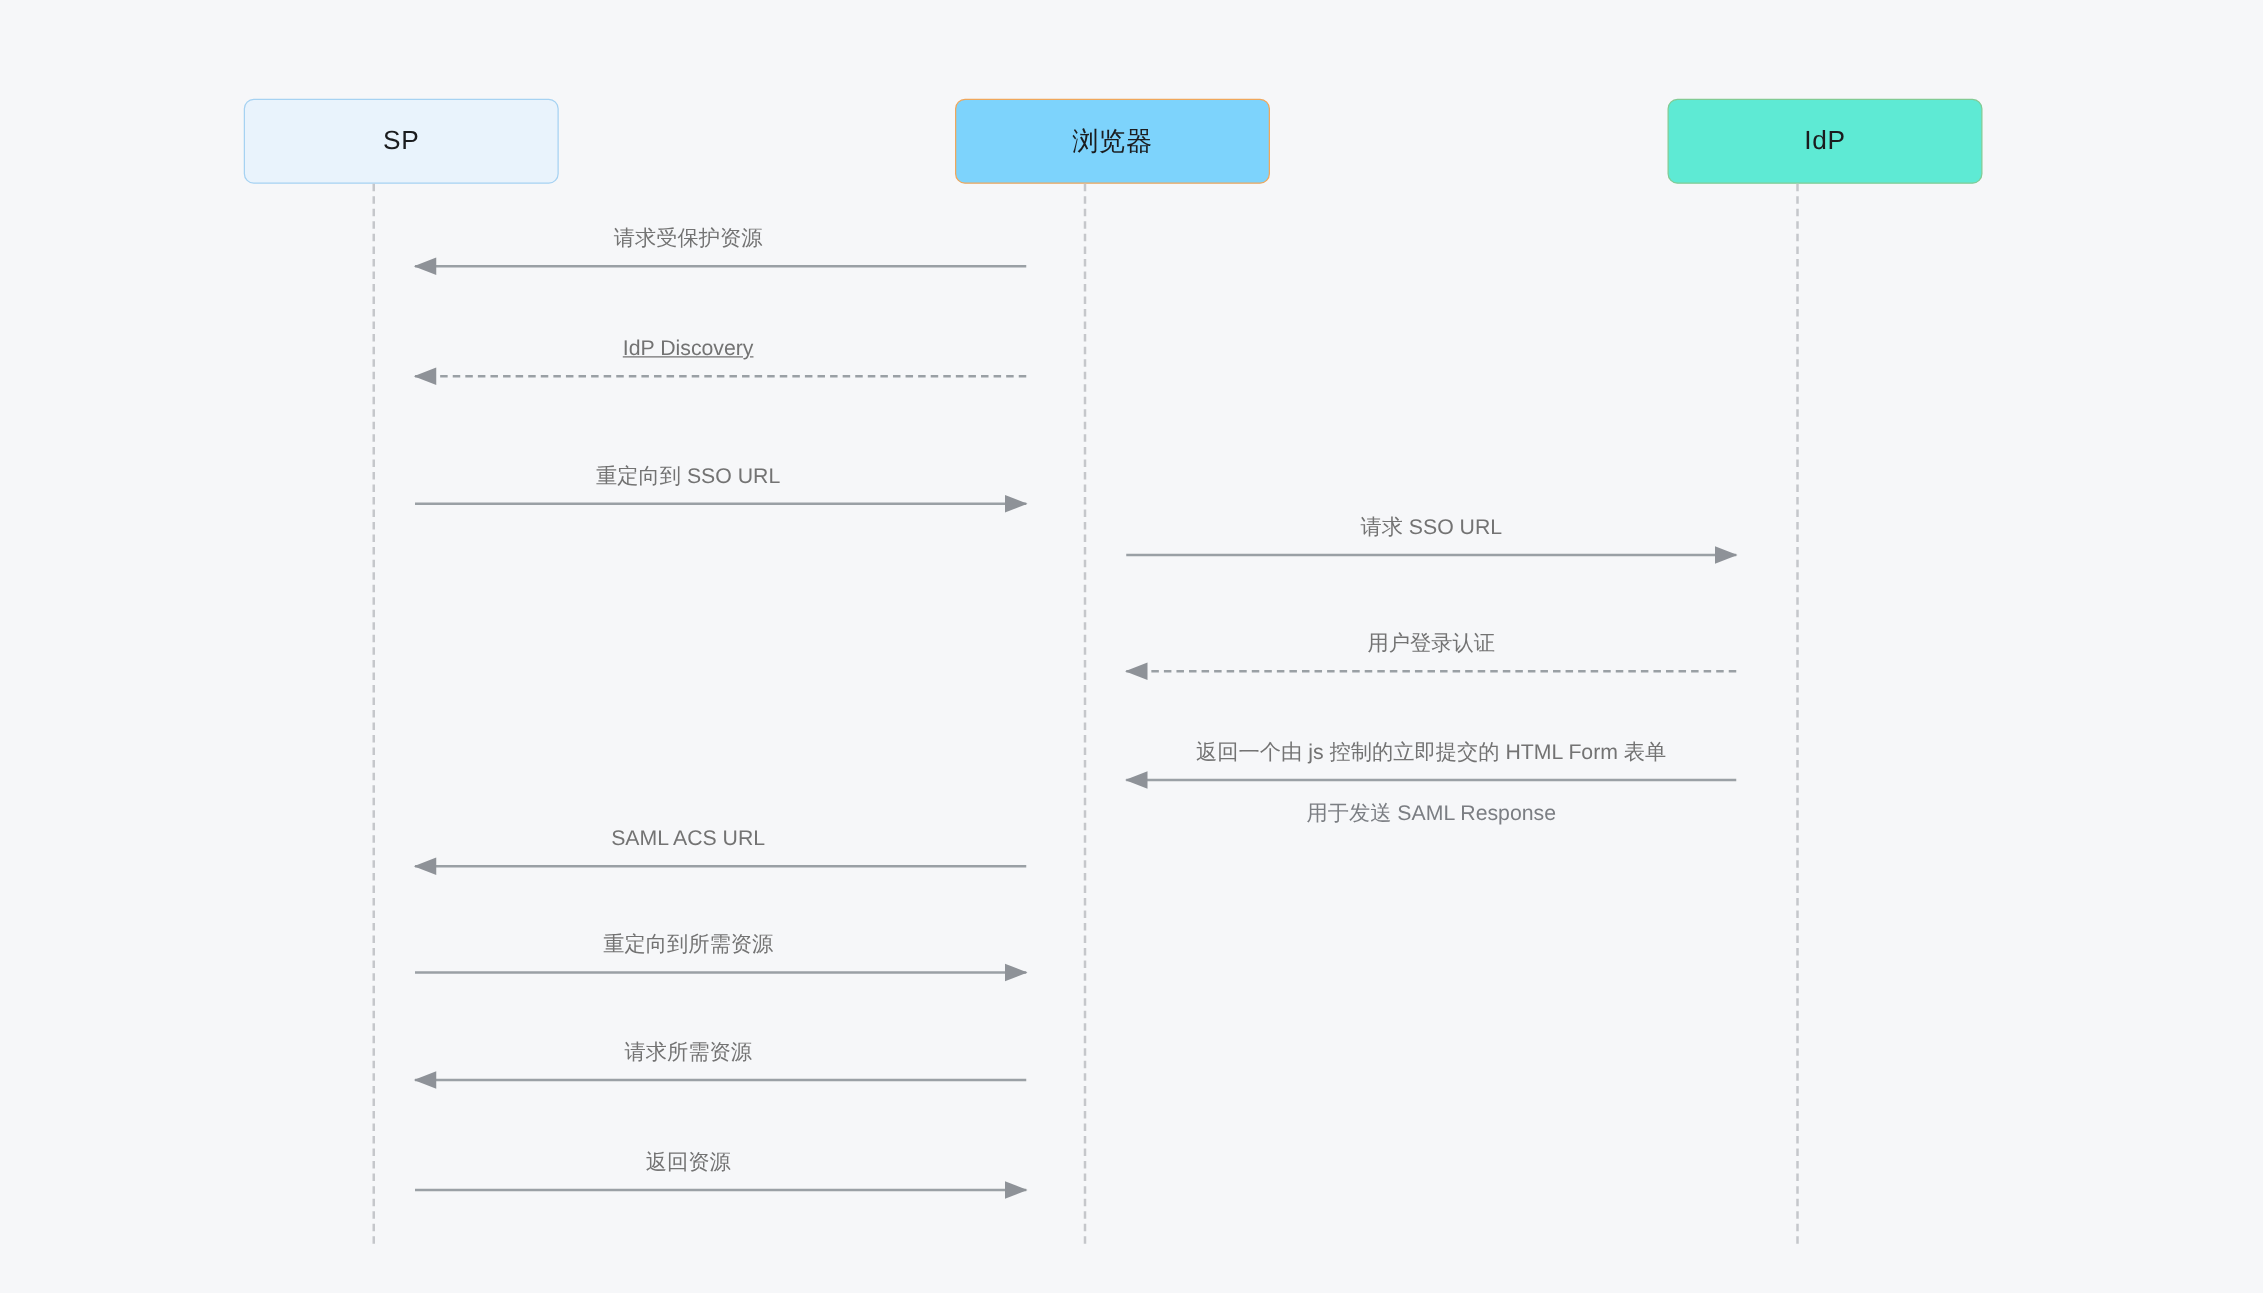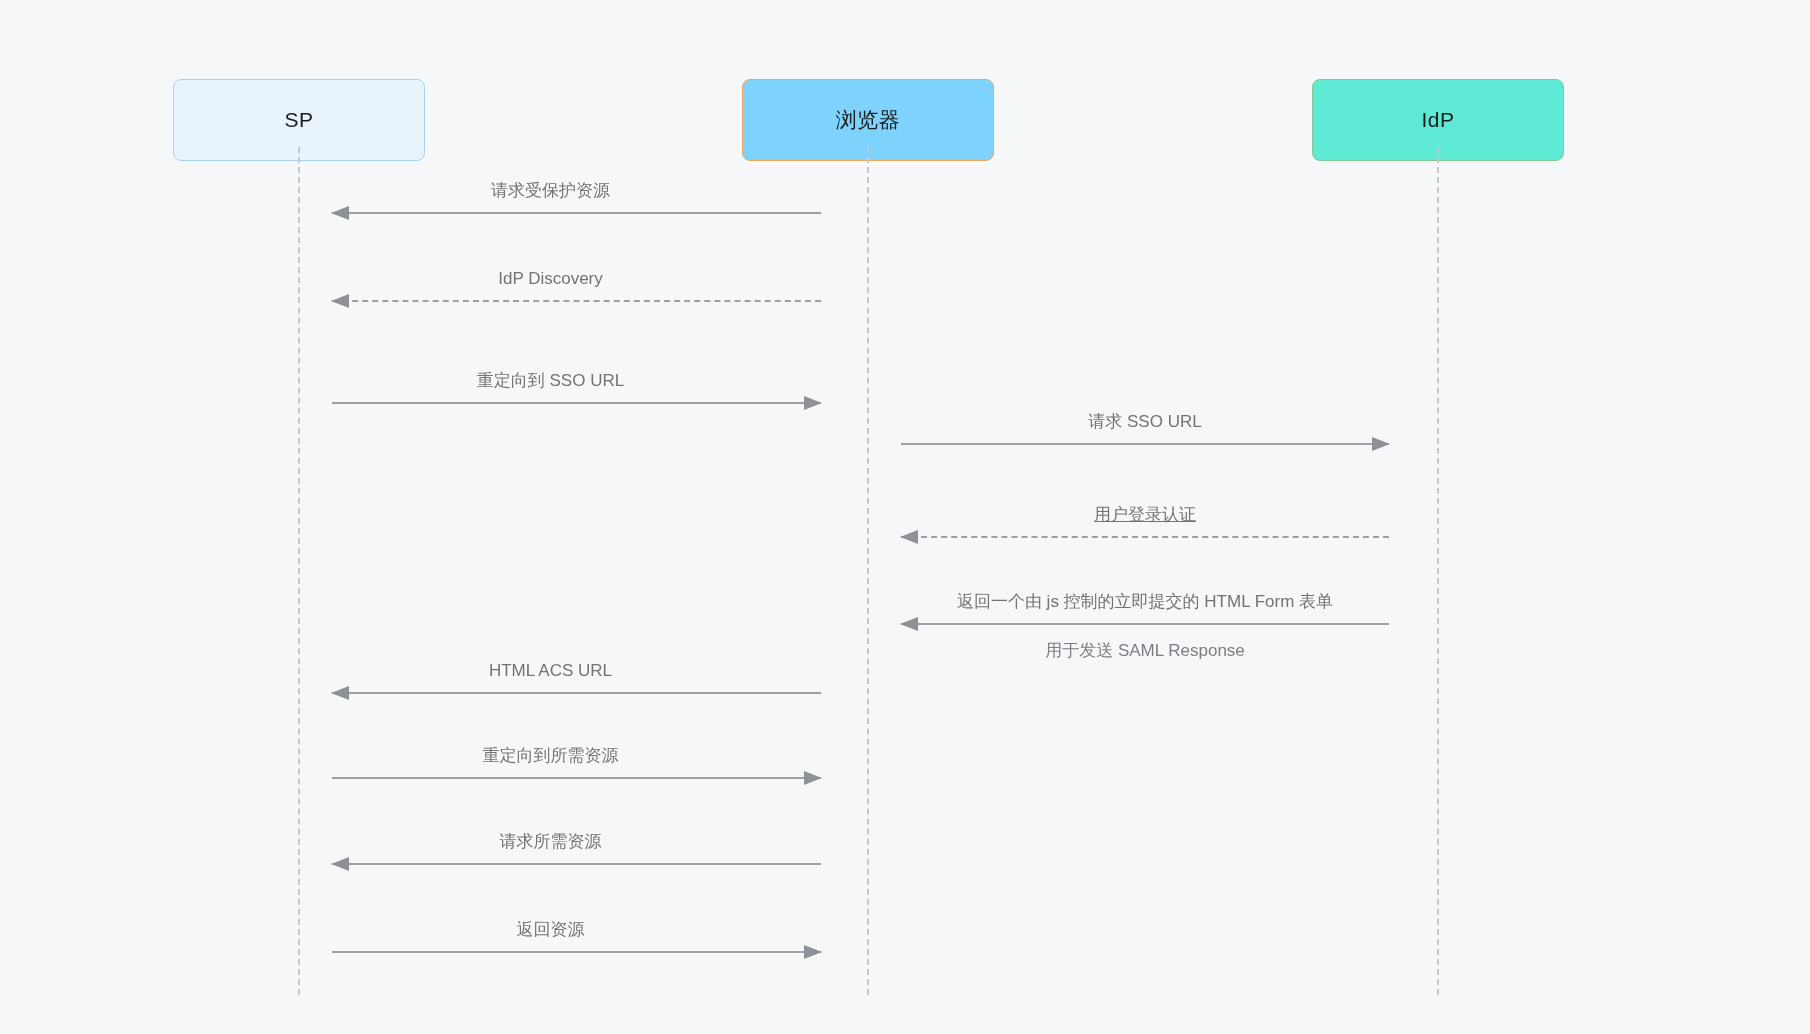--- a/index.html
+++ b/index.html
@@ -8,26 +8,27 @@
     background:#f6f7f9;
   }
   .canvas{
     position:relative;
     width:1810px;height:1034px;
     background:#f6f7f9;
     overflow:hidden;
   }
   .actor{
     position:absolute;
-    width:252px;height:82px;
+    width:252px;height:68px;
     top:79px;
     border-radius:8px;
     border:1.5px solid;
     display:flex;align-items:center;justify-content:center;
     box-sizing:border-box;
+    margin-left:22px;
   }
   .actor-label{
     font-size:21px;
     font-weight:500;
     color:#1b1c1e;
     letter-spacing:.5px;
   }
   .lifeline{
     position:absolute;
     width:0;
@@ -96,56 +97,56 @@
     </div>
   <div id="messages-layer">
       <div class="msg" style="left: 332px; top: 178px; width: 489px;">
     <div class="msg-label" style="transform: translateX(-26px);">请求受保护资源</div>
     <div class="msg-line solid">
       <span class="arrowhead left"></span>
     </div>
 
   </div>
       <div class="msg" style="left: 332px; top: 266px; width: 489px;">
-    <div class="msg-label" style="transform: translateX(-26px);">IdP Discovery</div>
+    <div class="msg-label" style="transform: translateX(-26px); text-decoration: underline;">IdP Discovery</div>
     <div class="msg-line dashed">
       <span class="arrowhead left"></span>
     </div>
 
   </div>
       <div class="msg" style="left: 332px; top: 368px; width: 489px;">
     <div class="msg-label" style="transform: translateX(-26px);">重定向到 SSO URL</div>
     <div class="msg-line solid">
       <span class="arrowhead right"></span>
     </div>
 
   </div>
       <div class="msg" style="left: 901px; top: 409px; width: 488px;">
     <div class="msg-label" style="transform: translateX(0px);">请求 SSO URL</div>
     <div class="msg-line solid">
       <span class="arrowhead right"></span>
     </div>
 
   </div>
       <div class="msg" style="left: 901px; top: 502px; width: 488px;">
-    <div class="msg-label" style="transform: translateX(0px); text-decoration: underline;">用户登录认证</div>
+    <div class="msg-label" style="transform: translateX(0px);">用户登录认证</div>
     <div class="msg-line dashed">
       <span class="arrowhead left"></span>
     </div>
 
   </div>
       <div class="msg" style="left: 901px; top: 589px; width: 488px;">
     <div class="msg-label" style="transform: translateX(0px);">返回一个由 js 控制的立即提交的 HTML Form 表单</div>
     <div class="msg-line solid">
       <span class="arrowhead left"></span>
     </div>
     <div class="msg-sublabel">用于发送 SAML Response</div>
   </div>
       <div class="msg" style="left: 332px; top: 658px; width: 489px;">
-    <div class="msg-label" style="transform: translateX(-26px);">HTML ACS URL</div>
+    <div class="msg-label" style="transform: translateX(-26px);">SAML ACS URL</div>
     <div class="msg-line solid">
       <span class="arrowhead left"></span>
     </div>
 
   </div>
       <div class="msg" style="left: 332px; top: 743px; width: 489px;">
     <div class="msg-label" style="transform: translateX(-26px);">重定向到所需资源</div>
     <div class="msg-line solid">
       <span class="arrowhead right"></span>
     </div>

